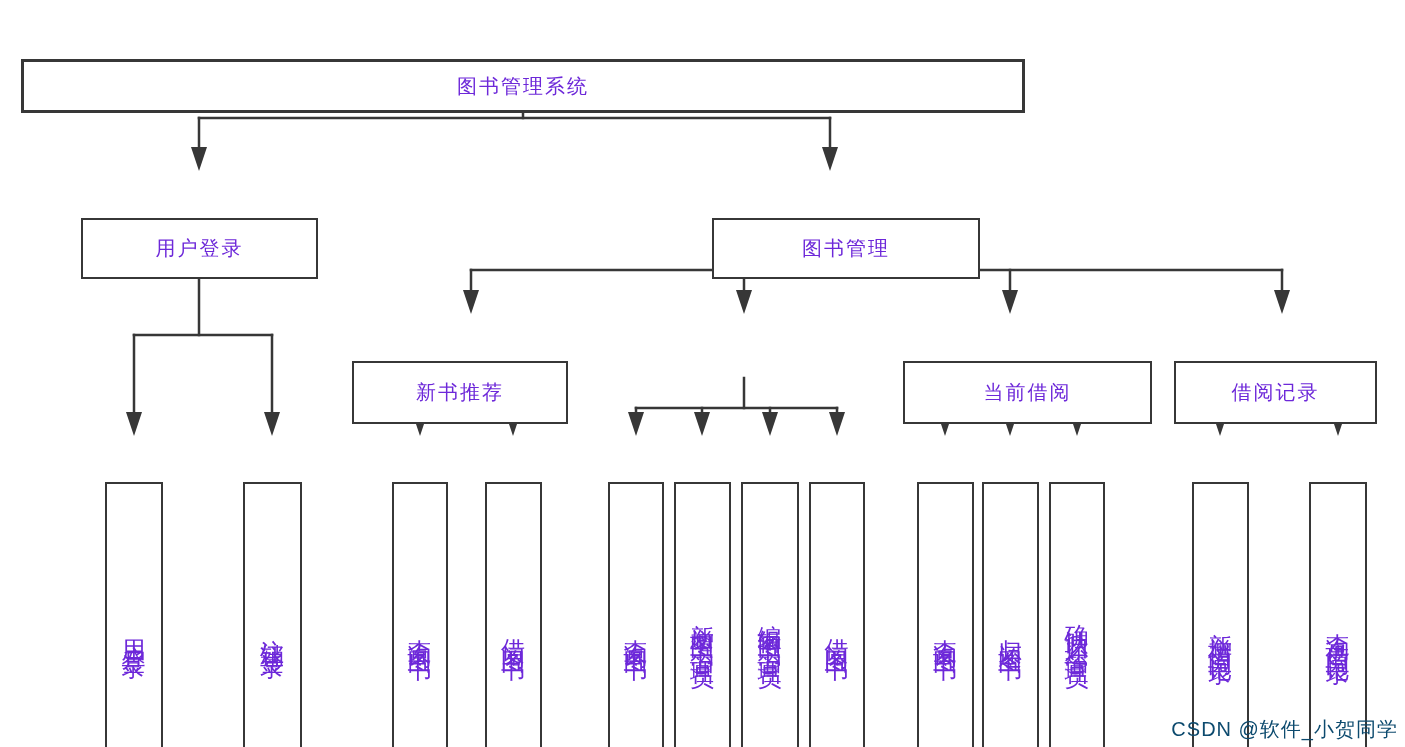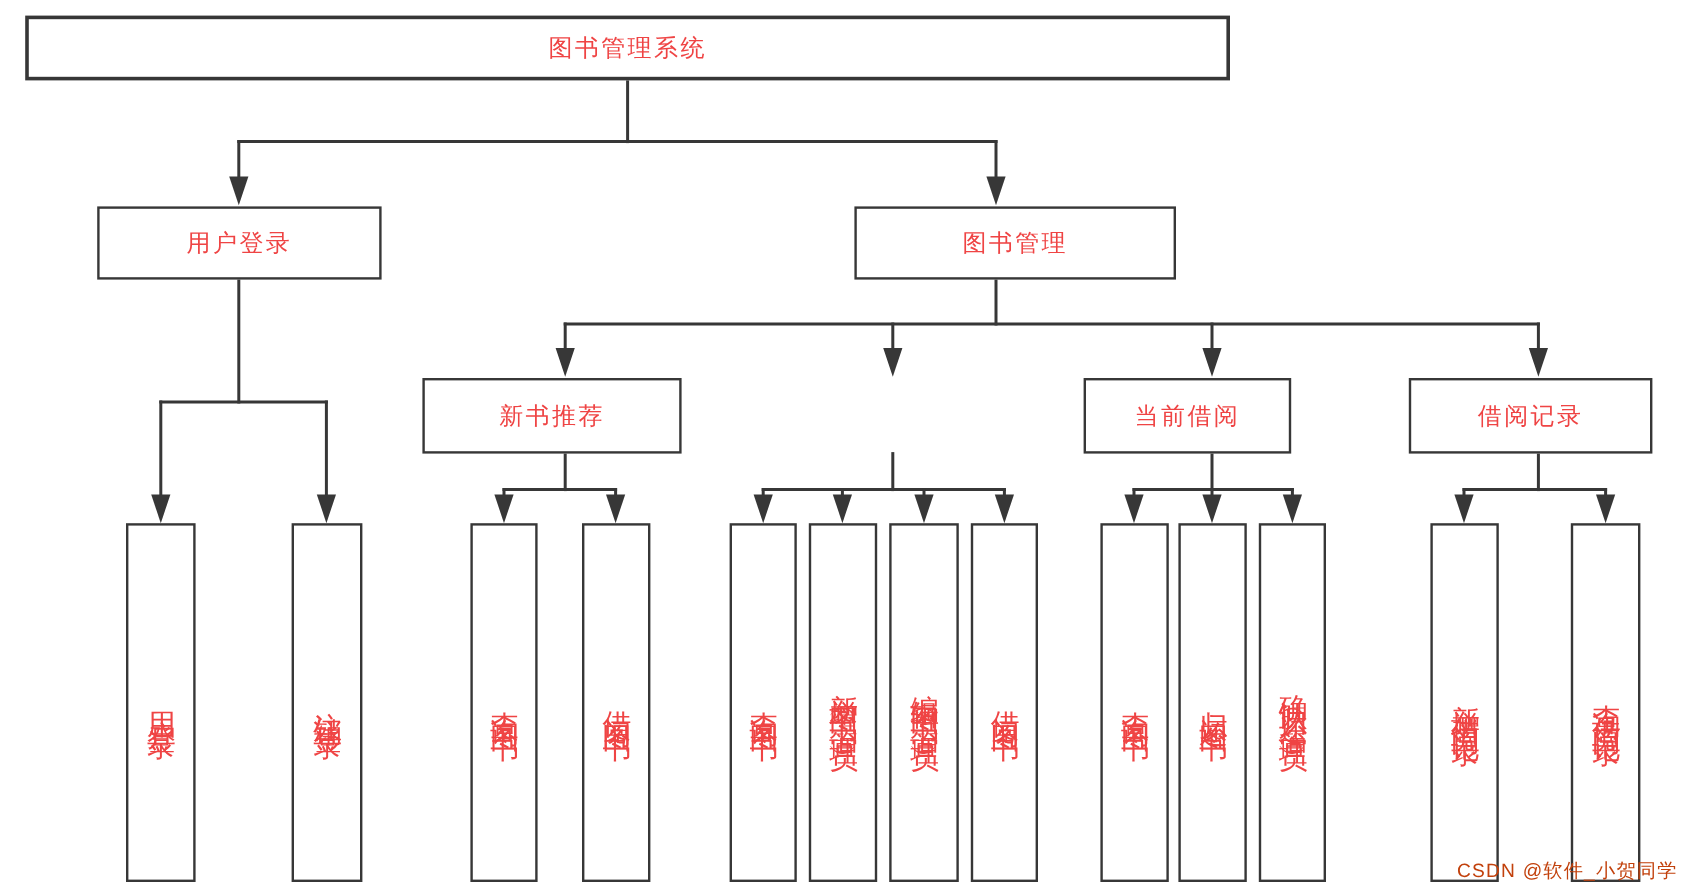--- a/index.html
+++ b/index.html
@@ -10,68 +10,69 @@
     height: 747px;
     background: #ffffff;
     overflow: hidden;
     font-family: "Liberation Sans", "DejaVu Sans", sans-serif;
   }
   #connector-svg { position: absolute; left: 0; top: 0; z-index: 1; }
   .node {
     position: absolute;
     background: #ffffff;
     border: 2px solid #373737;
-    color: #ef4444;
+    color: #6d28d9;
     display: flex;
     align-items: center;
     justify-content: center;
     z-index: 2;
     font-size: 20px;
     letter-spacing: 2px;
     text-align: center;
+    margin-top: 46px;
   }
   .root-box { border-width: 3px; }
   .leaf {
     writing-mode: vertical-rl;
     text-orientation: mixed;
     font-size: 24px;
     letter-spacing: 6px;
     line-height: 1.05;
     top: 436px;
     height: 299px;
     padding: 4px 0;
   }
   
   #n-root  { left: 21px;  top: 13px;  width: 1004px; height: 54px; }
   #n-l1-0  { left: 81px;  top: 172px; width: 237px;  height: 61px; }
   #n-l1-1  { left: 712px; top: 172px; width: 268px;  height: 61px; text-align: right; }
   #n-l2-0  { left: 352px; top: 315px; width: 216px;  height: 63px; }
   #n-l2-1  { left: 636px; top: 315px; width: 217px;  height: 63px; }
-  #n-l2-2  { left: 903px; top: 315px; width: 173px;  height: 63px; }
+  #n-l2-2  { left: 903px; top: 315px; width: 249px;  height: 63px; }
   #n-l2-3  { left: 1174px;top: 315px; width: 203px;  height: 63px; }
   #n-leaf-0  { left: 105px;  width: 58px; }
   #n-leaf-1  { left: 243px;  width: 59px; }
   #n-leaf-2  { left: 392px;  width: 56px; }
   #n-leaf-3  { left: 485px;  width: 57px; }
   #n-leaf-4  { left: 608px;  width: 56px; }
   #n-leaf-5  { left: 674px;  width: 57px; }
   #n-leaf-6  { left: 741px;  width: 58px; }
   #n-leaf-7  { left: 809px;  width: 56px; }
   #n-leaf-8  { left: 917px;  width: 57px; }
   #n-leaf-9  { left: 982px;  width: 57px; }
   #n-leaf-10 { left: 1049px; width: 56px; }
   #n-leaf-11 { left: 1192px; width: 57px; }
   #n-leaf-12 { left: 1309px; width: 58px; }
   .watermark {
     position: absolute;
     top: 716px;
     right: 7px;
     z-index: 5;
-    font-size: 16px;
-    color: #c2410c;
+    font-size: 20px;
+    color: #0c4a6e;
     letter-spacing: 1px;
     white-space: nowrap;
   }
 </style>
 </head>
 <body>
 
 <div class="canvas">
 
   <svg id="connector-svg" width="1405" height="747" viewBox="0 0 1405 747">

